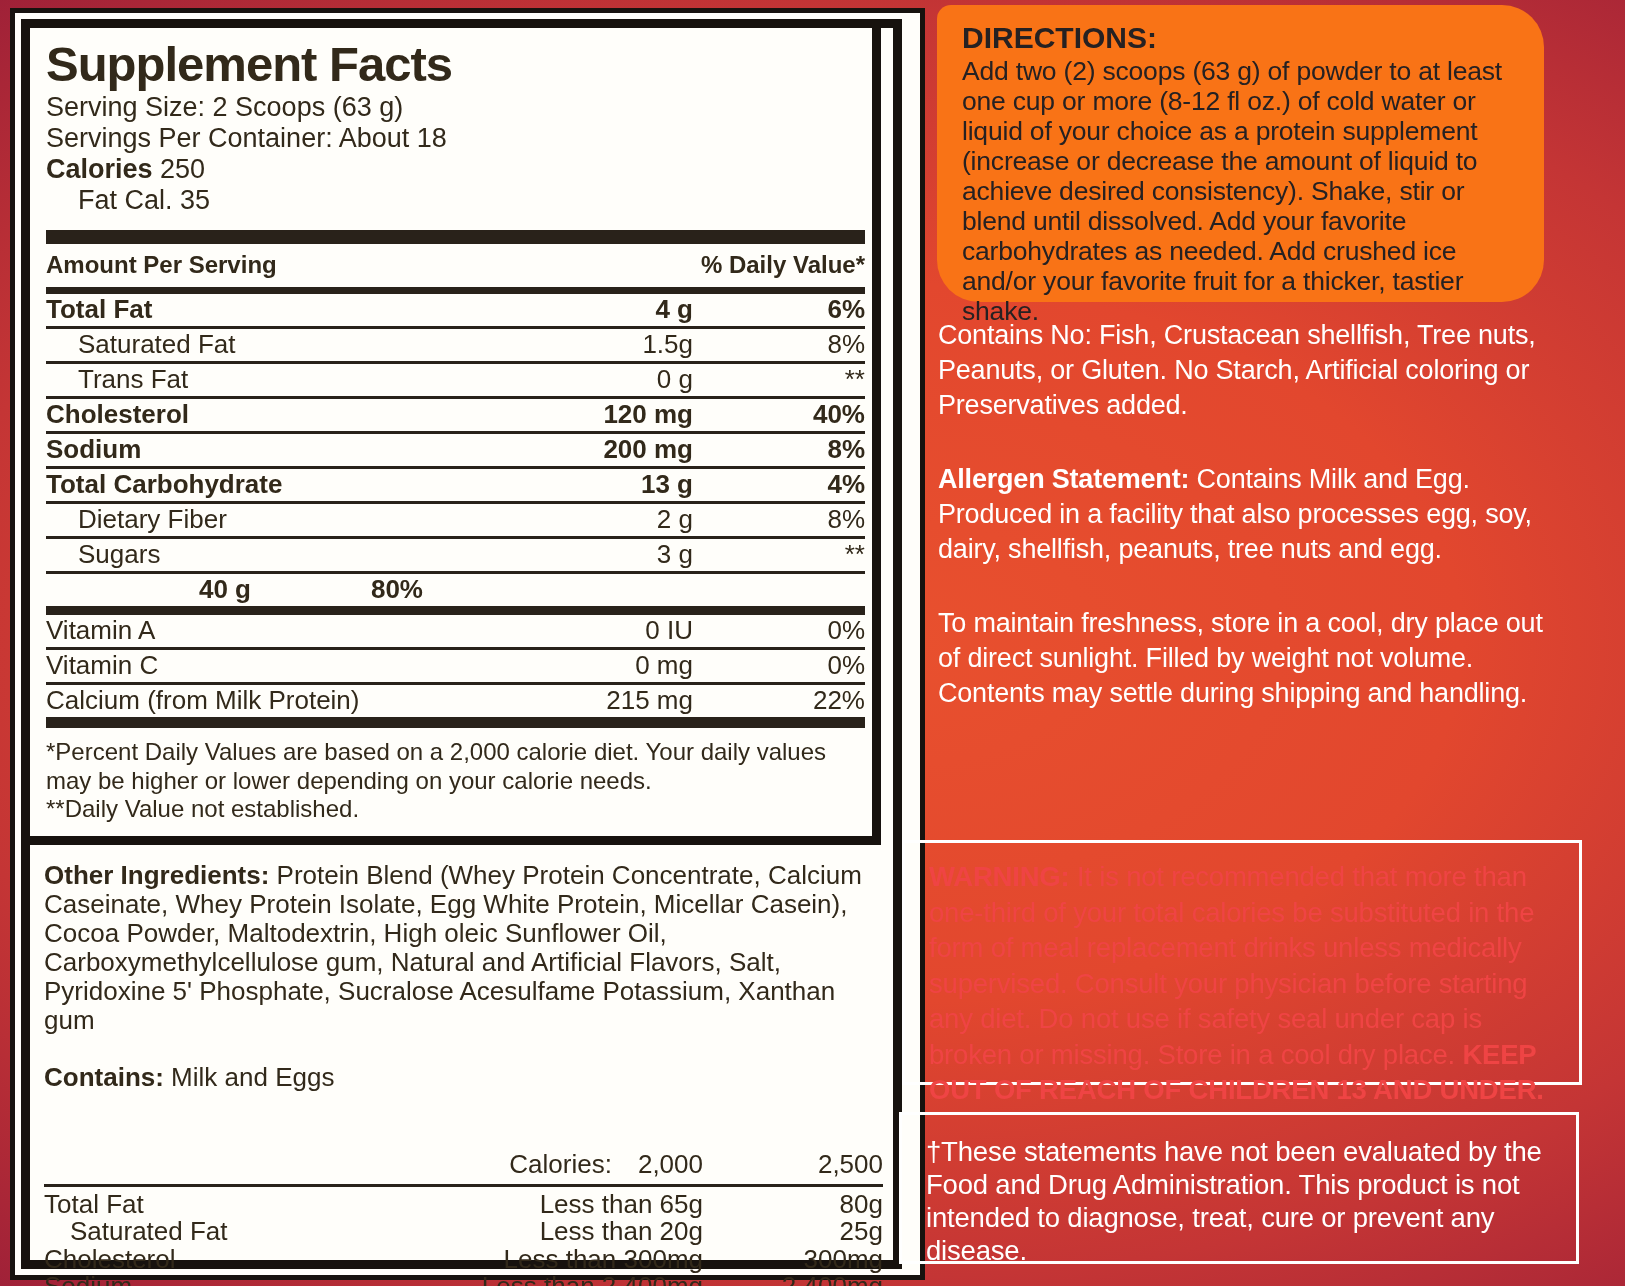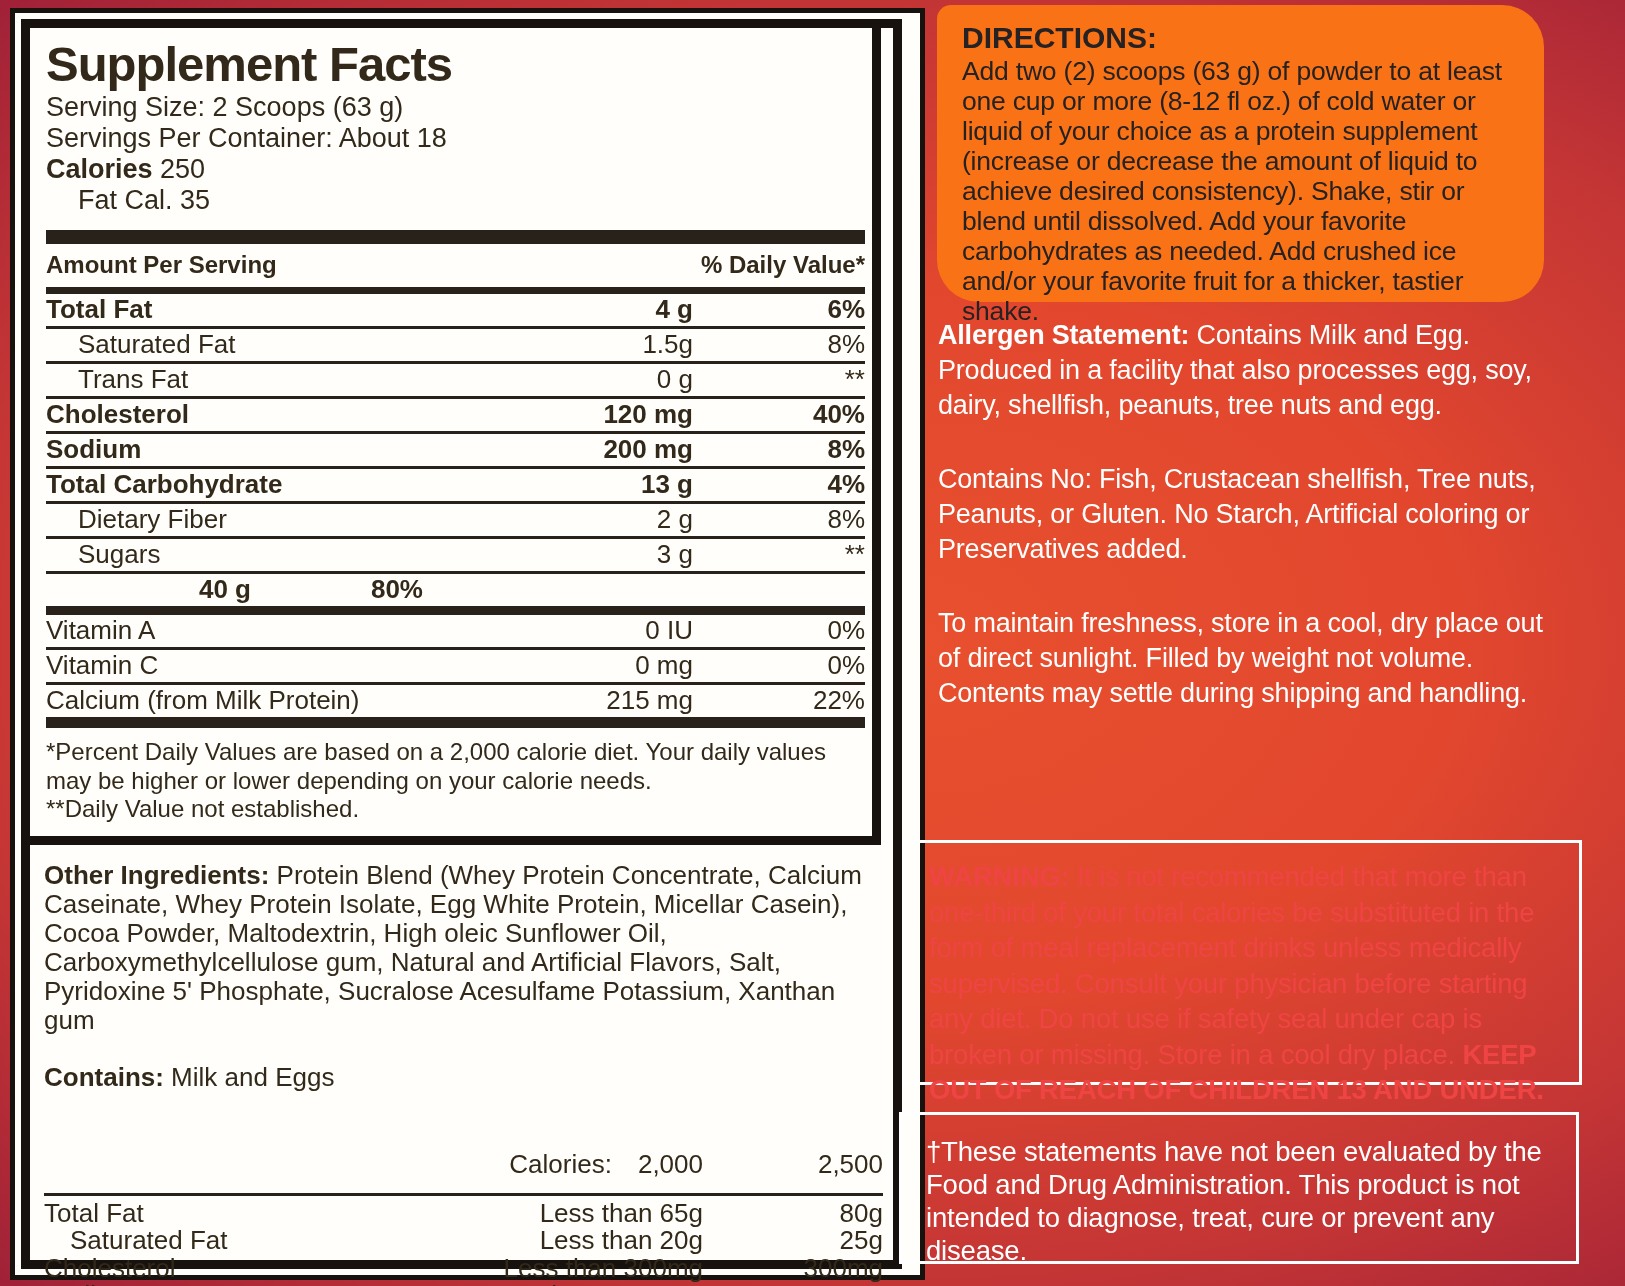--- a/index.html
+++ b/index.html
@@ -52,21 +52,21 @@
   .below-box { padding:16px 10px 0 14px; }
   .oi { font-size:26px; line-height:29px; max-width:846px; }
   .contains-line { font-size:26px; margin-top:27px; }
 
   .ref-table { margin-top:56px; font-size:26px; }
   .ref-row { display:flex; align-items:baseline; line-height:27.5px; }
   .ref-row .c-l { flex:1; }
   .ref-row .c-l.ind { padding-left:26px; }
   .ref-row .c-a { width:330px; text-align:right; }
   .ref-row .c-d { width:180px; text-align:right; }
-  .ref-hdr { display:flex; align-items:baseline; padding-bottom:13px; }
+  .ref-hdr { display:flex; align-items:baseline; padding-bottom:4px; }
   .ref-hdr .c-l { flex:1; }
   .ref-hdr .c-a { width:330px; display:flex; justify-content:flex-end; gap:26px; }
   .ref-hdr .c-d { width:180px; text-align:right; }
   .ref-rule { height:3px; background:#29221a; margin-bottom:4px; }
 
   
   .directions-box {
     position:absolute; left:937px; top:5px; width:607px; height:297px;
     background:#f97316; color:#262122;
     border-radius:14px 42px 42px 42px;
@@ -221,22 +221,22 @@
 
   </div>
 </section>
 
 <div class="directions-box">
   <div class="directions-title">DIRECTIONS:</div>
   <div class="directions-body">Add two (2) scoops (63 g) of powder to at least one cup or more (8-12 fl oz.) of cold water or liquid of your choice as a protein supplement (increase or decrease the amount of liquid to achieve desired consistency). Shake, stir or blend until dissolved. Add your favorite carbohydrates as needed. Add crushed ice and/or your favorite fruit for a thicker, tastier shake.</div>
 </div>
 
 <div class="right-paras">
+  <p>Contains No: Fish, Crustacean shellfish, Tree nuts, Peanuts, or Gluten. No Starch, Artificial coloring or Preservatives added.</p>
   <p><span class="b">Allergen Statement:</span><span> Contains Milk and Egg. Produced in a facility that also processes egg, soy, dairy, shellfish, peanuts, tree nuts and egg.</span></p>
-  <p>Contains No: Fish, Crustacean shellfish, Tree nuts, Peanuts, or Gluten. No Starch, Artificial coloring or Preservatives added.</p>
   <p>To maintain freshness, store in a cool, dry place out of direct sunlight. Filled by weight not volume. Contents may settle during shipping and handling.</p>
 </div>
 
 <div class="warning-box">
   <span class="b">WARNING:</span><span> It is not recommended that more than one-third of your total calories be substituted in the form of meal replacement drinks unless medically supervised. Consult your physician before starting any diet. Do not use if safety seal under cap is broken or missing. Store in a cool dry place. </span><span class="b">KEEP OUT OF REACH OF CHILDREN 13 AND UNDER.</span>
 </div>
 
 <div class="disclaimer-box">
   <span>†These statements have not been evaluated by the Food and Drug Administration. This product is not intended to diagnose, treat, cure or prevent any disease.</span>
 </div>

